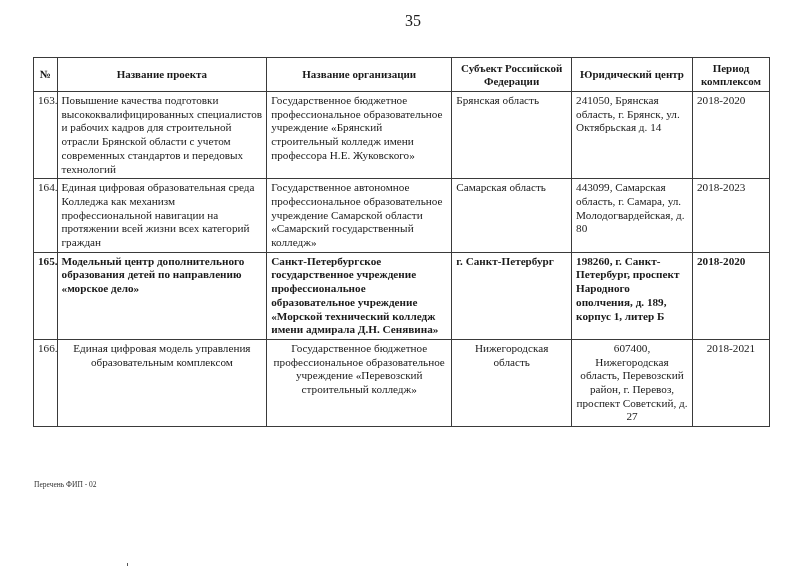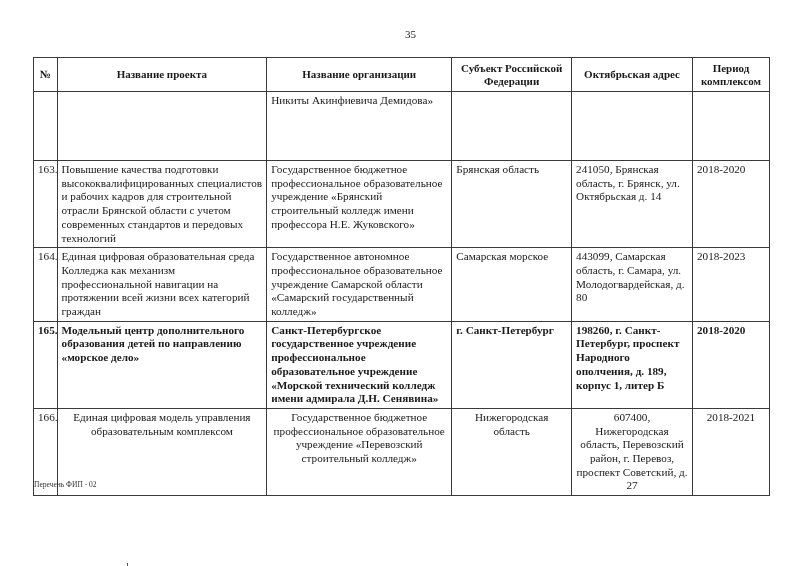--- a/index.html
+++ b/index.html
@@ -1,18 +1,18 @@
 <!DOCTYPE html>
 <html><head>
   <meta charset="utf-8">
   <style>
     html, body { margin: 0; padding: 0; background: #ffffff; }
     body { width: 800px; height: 566px; position: relative; overflow: hidden;
            font-family: "Liberation Serif", "DejaVu Serif", serif; color: #1a1a1a; }
-    .page-number { position: absolute; left: 405px; top: 28px; font-size: 11px; }
+    .page-number { position: absolute; left: 405px; top: 12px; font-size: 16px; }
     table.doc { position: absolute; left: 33px; top: 57px; border-collapse: collapse;
                 table-layout: fixed; width: 737px; }
     table.doc td, table.doc th { border: 1.3px solid #3a3a3a; vertical-align: top;
                 padding: 2px 4px; font-size: 11.2px; line-height: 13.7px; font-weight: normal; text-align: left; }
     table.doc th { font-weight: bold; text-align: center; vertical-align: middle; font-size: 11px; line-height: 13px; height: 29px; }
     .c-num { width: 22px; }
     .c-proj { width: 196px; }
     .c-org { width: 173px; }
     .c-subj { width: 112px; }
     .c-addr { width: 113px; }
@@ -39,46 +39,38 @@
       <col class="c-subj">
       <col class="c-addr">
       <col class="c-per">
   </colgroup>
   <thead>
     <tr>
       <th>№</th>
       <th>Название проекта</th>
       <th>Название организации</th>
       <th>Субъект Российской Федерации</th>
-      <th>Октябрьская адрес</th>
+      <th>Юридический центр</th>
       <th>Период комплексом</th>
     </tr>
   </thead>
   <tbody>
-    <tr class="cont">
-      <td class="num"></td>
-      <td></td>
-      <td>Никиты Акинфиевича Демидова»</td>
-      <td></td>
-      <td></td>
-      <td></td>
-    </tr>
     <tr class="r163">
       <td class="num">163.</td>
       <td>Повышение качества подготовки высококвалифицированных специалистов и рабочих кадров для строительной отрасли Брянской области с учетом современных стандартов и передовых технологий</td>
       <td>Государственное бюджетное профессиональное образовательное учреждение «Брянский строительный колледж имени профессора Н.Е. Жуковского»</td>
       <td>Брянская область</td>
       <td>241050, Брянская область, г. Брянск, ул. Октябрьская д. 14</td>
       <td>2018-2020</td>
     </tr>
     <tr class="r164">
       <td class="num">164.</td>
       <td>Единая цифровая образовательная среда Колледжа как механизм профессиональной навигации на протяжении всей жизни всех категорий граждан</td>
       <td>Государственное автономное профессиональное образовательное учреждение Самарской области «Самарский государственный колледж»</td>
-      <td>Самарская морское</td>
+      <td>Самарская область</td>
       <td>443099, Самарская область, г. Самара, ул. Молодогвардейская, д. 80</td>
       <td>2018-2023</td>
     </tr>
     <tr class="r165">
       <td class="num">165.</td>
       <td>Модельный центр дополнительного образования детей по направлению «морское дело»</td>
       <td>Санкт-Петербургское государственное учреждение профессиональное образовательное учреждение «Морской технический колледж имени адмирала Д.Н. Сенявина»</td>
       <td>г. Санкт-Петербург</td>
       <td>198260, г. Санкт-Петербург, проспект Народного ополчения, д. 189, корпус 1, литер Б</td>
       <td>2018-2020</td>

